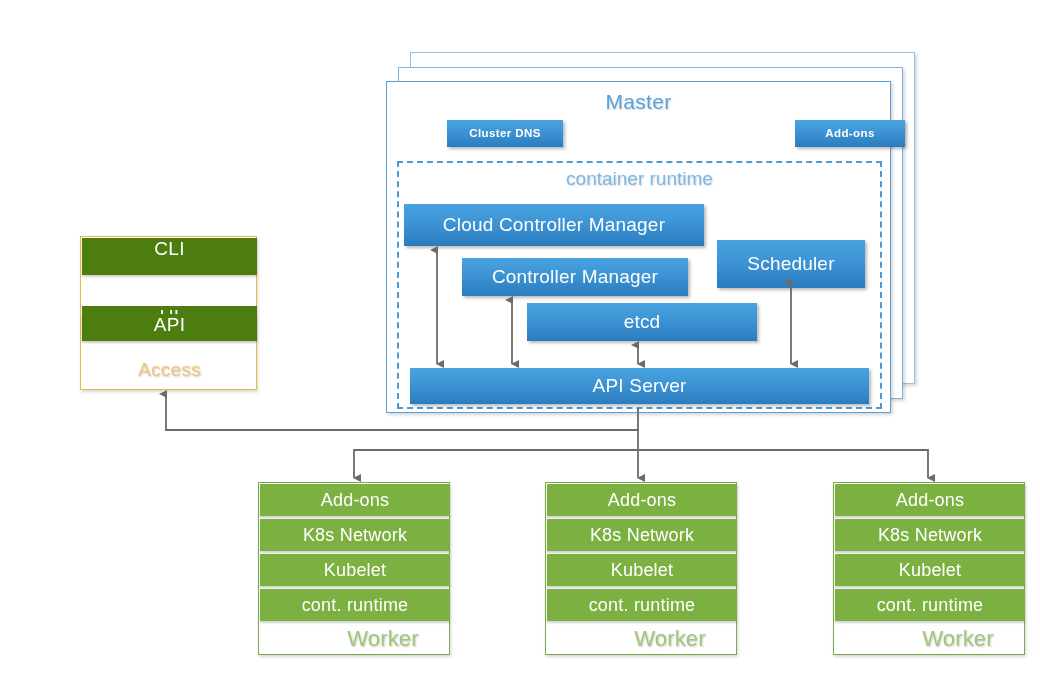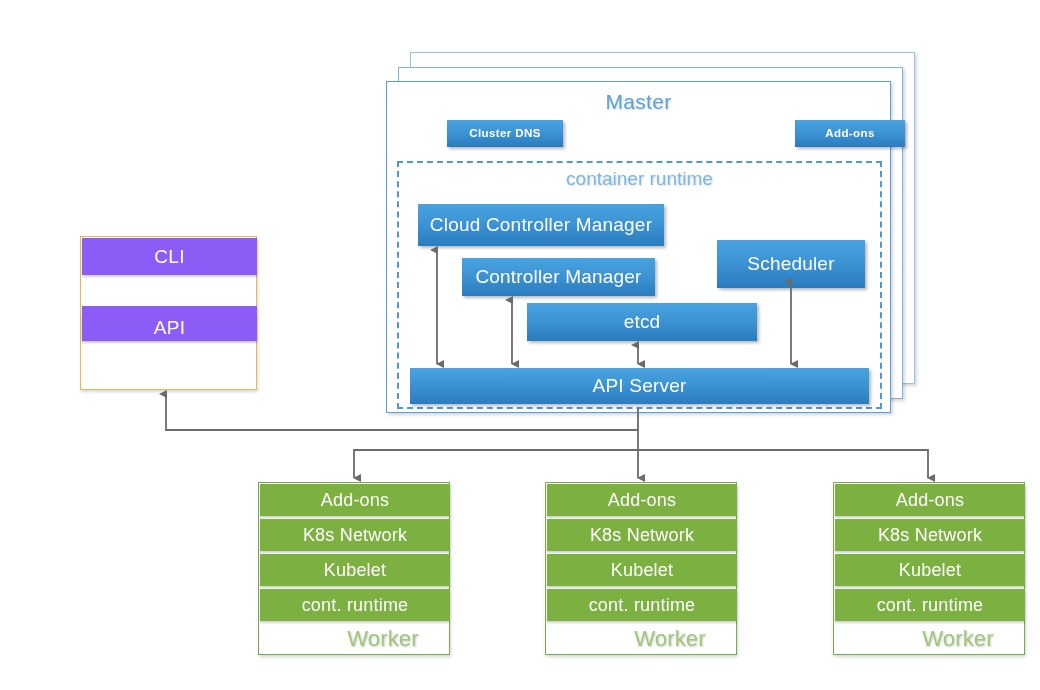--- a/index.html
+++ b/index.html
@@ -81,24 +81,24 @@
     margin-left: 36px;
   }
 
   
   .access-frame {
     border: 1px solid #e8b94e;
     background: #ffffff;
     box-shadow: 1px 2px 3px rgba(0,0,0,0.16);
   }
   .orange-row {
-    background: #8b5cf6;
+    background: #4d7c0f;
     color: #ffffff;
     display: flex;
-    align-items: center;
+    align-items: flex-start;
     justify-content: center;
     font-size: 19px;
     box-shadow: 0 2px 2px rgba(0,0,0,0.18);
     letter-spacing: 0.3px;
   }
   .access-label {
     color: #efc679;
     display: flex;
     align-items: center;
     justify-content: center;
@@ -160,25 +160,25 @@
   </div>
 
   <div class="abs blue-box small" style="left:759px; top:120px; width:110px; height:27px;">
     <span>Add-ons</span>
   </div>
 
   <div class="abs dashed-box" style="left:397px; top:161px; width:485px; height:248px;">
     <div class="dashed-title">container runtime</div>
   </div>
 
-  <div class="abs blue-box" style="left:418px; top:204px; width:246px; height:42px;">
+  <div class="abs blue-box" style="left:404px; top:204px; width:300px; height:42px;">
     <span>Cloud Controller Manager</span>
   </div>
 
-  <div class="abs blue-box" style="left:462px; top:258px; width:193px; height:38px;">
+  <div class="abs blue-box" style="left:462px; top:258px; width:226px; height:38px;">
     <span>Controller Manager</span>
   </div>
 
   <div class="abs blue-box" style="left:717px; top:240px; width:148px; height:48px;">
     <span>Scheduler</span>
   </div>
 
   <div class="abs blue-box" style="left:527px; top:303px; width:230px; height:38px;">
     <span>etcd</span>
   </div>
@@ -189,20 +189,23 @@
 
   <div class="abs access-frame" style="left:80px; top:236px; width:177px; height:154px;">
     <div class="abs orange-row" style="left:1px; top:1px; width:175px; height:37px;">
       <span>CLI</span>
     </div>
     <div class="abs orange-row" style="left:1px; top:41px; width:175px; height:33px;margin-top:28px;">
       <span>UI</span>
     </div>
     <div class="abs orange-row" style="left:1px; top:77px; width:175px; height:27px;">
       <span>API</span>
+    </div>
+    <div class="abs access-label" style="left:1px; top:113px; width:175px; height:39px;">
+      <span>Access</span>
     </div>
   </div>
 
   <div class="abs worker-frame" style="left:258px; top:482px; width:192px; height:173px;">
     <div class="abs green-row" style="left:1px; top:1px; width:190px; height:32px;">
       <span>Add-ons</span>
     </div>
     <div class="abs green-row" style="left:1px; top:36px; width:190px; height:32px;">
       <span>K8s Network</span>
     </div>

